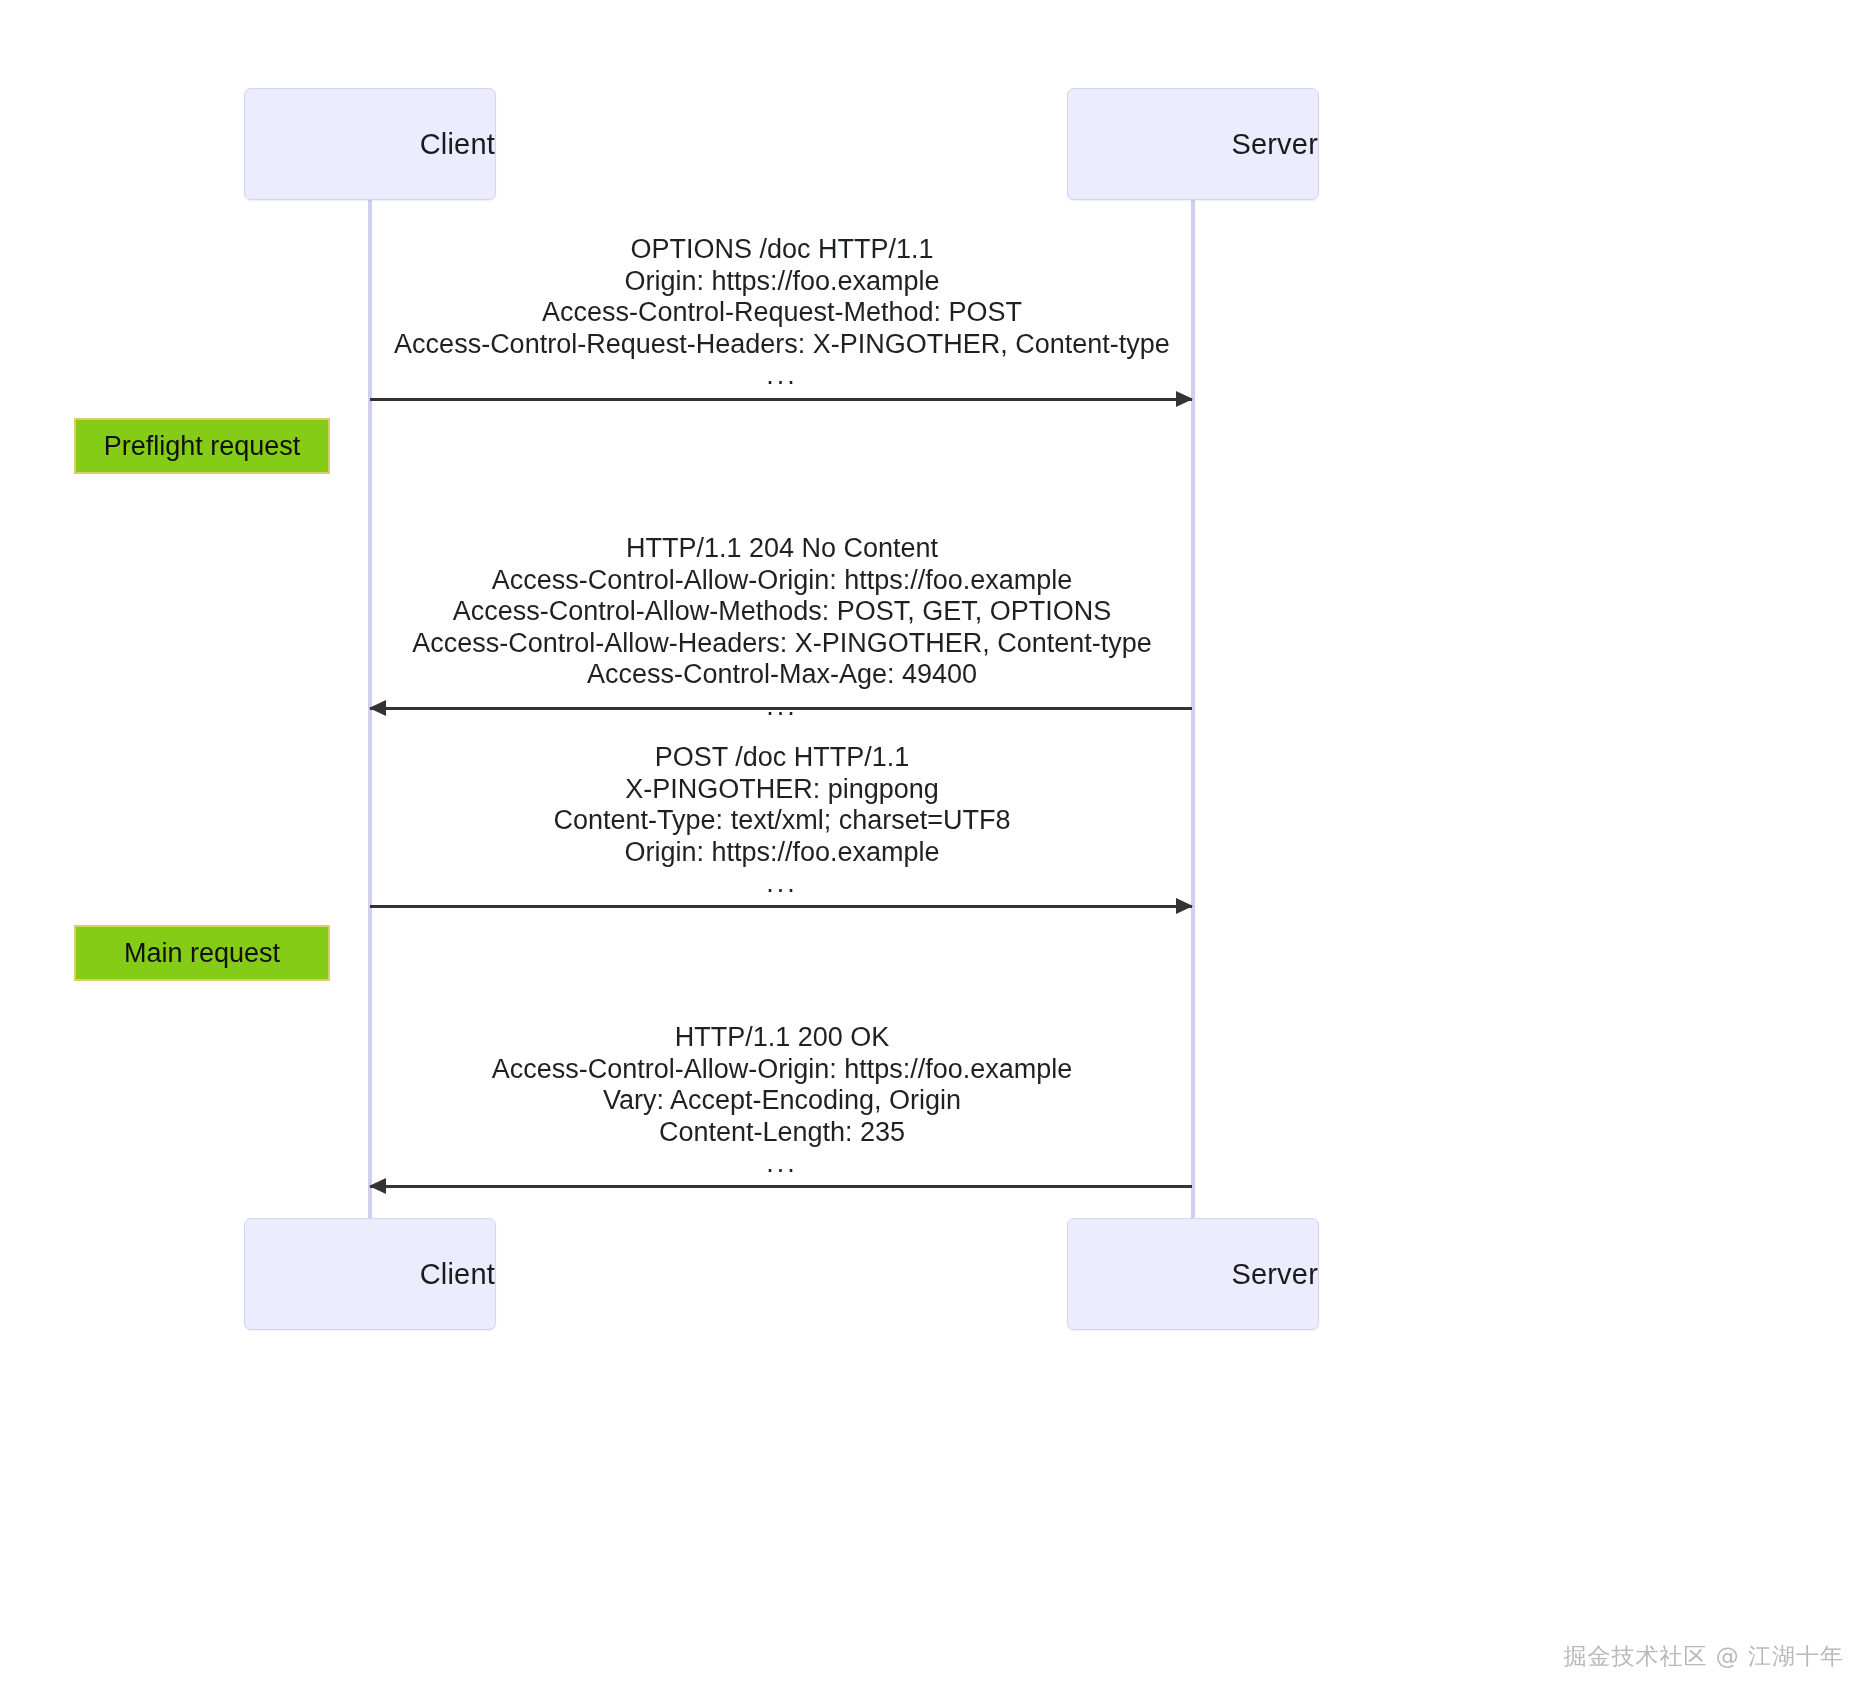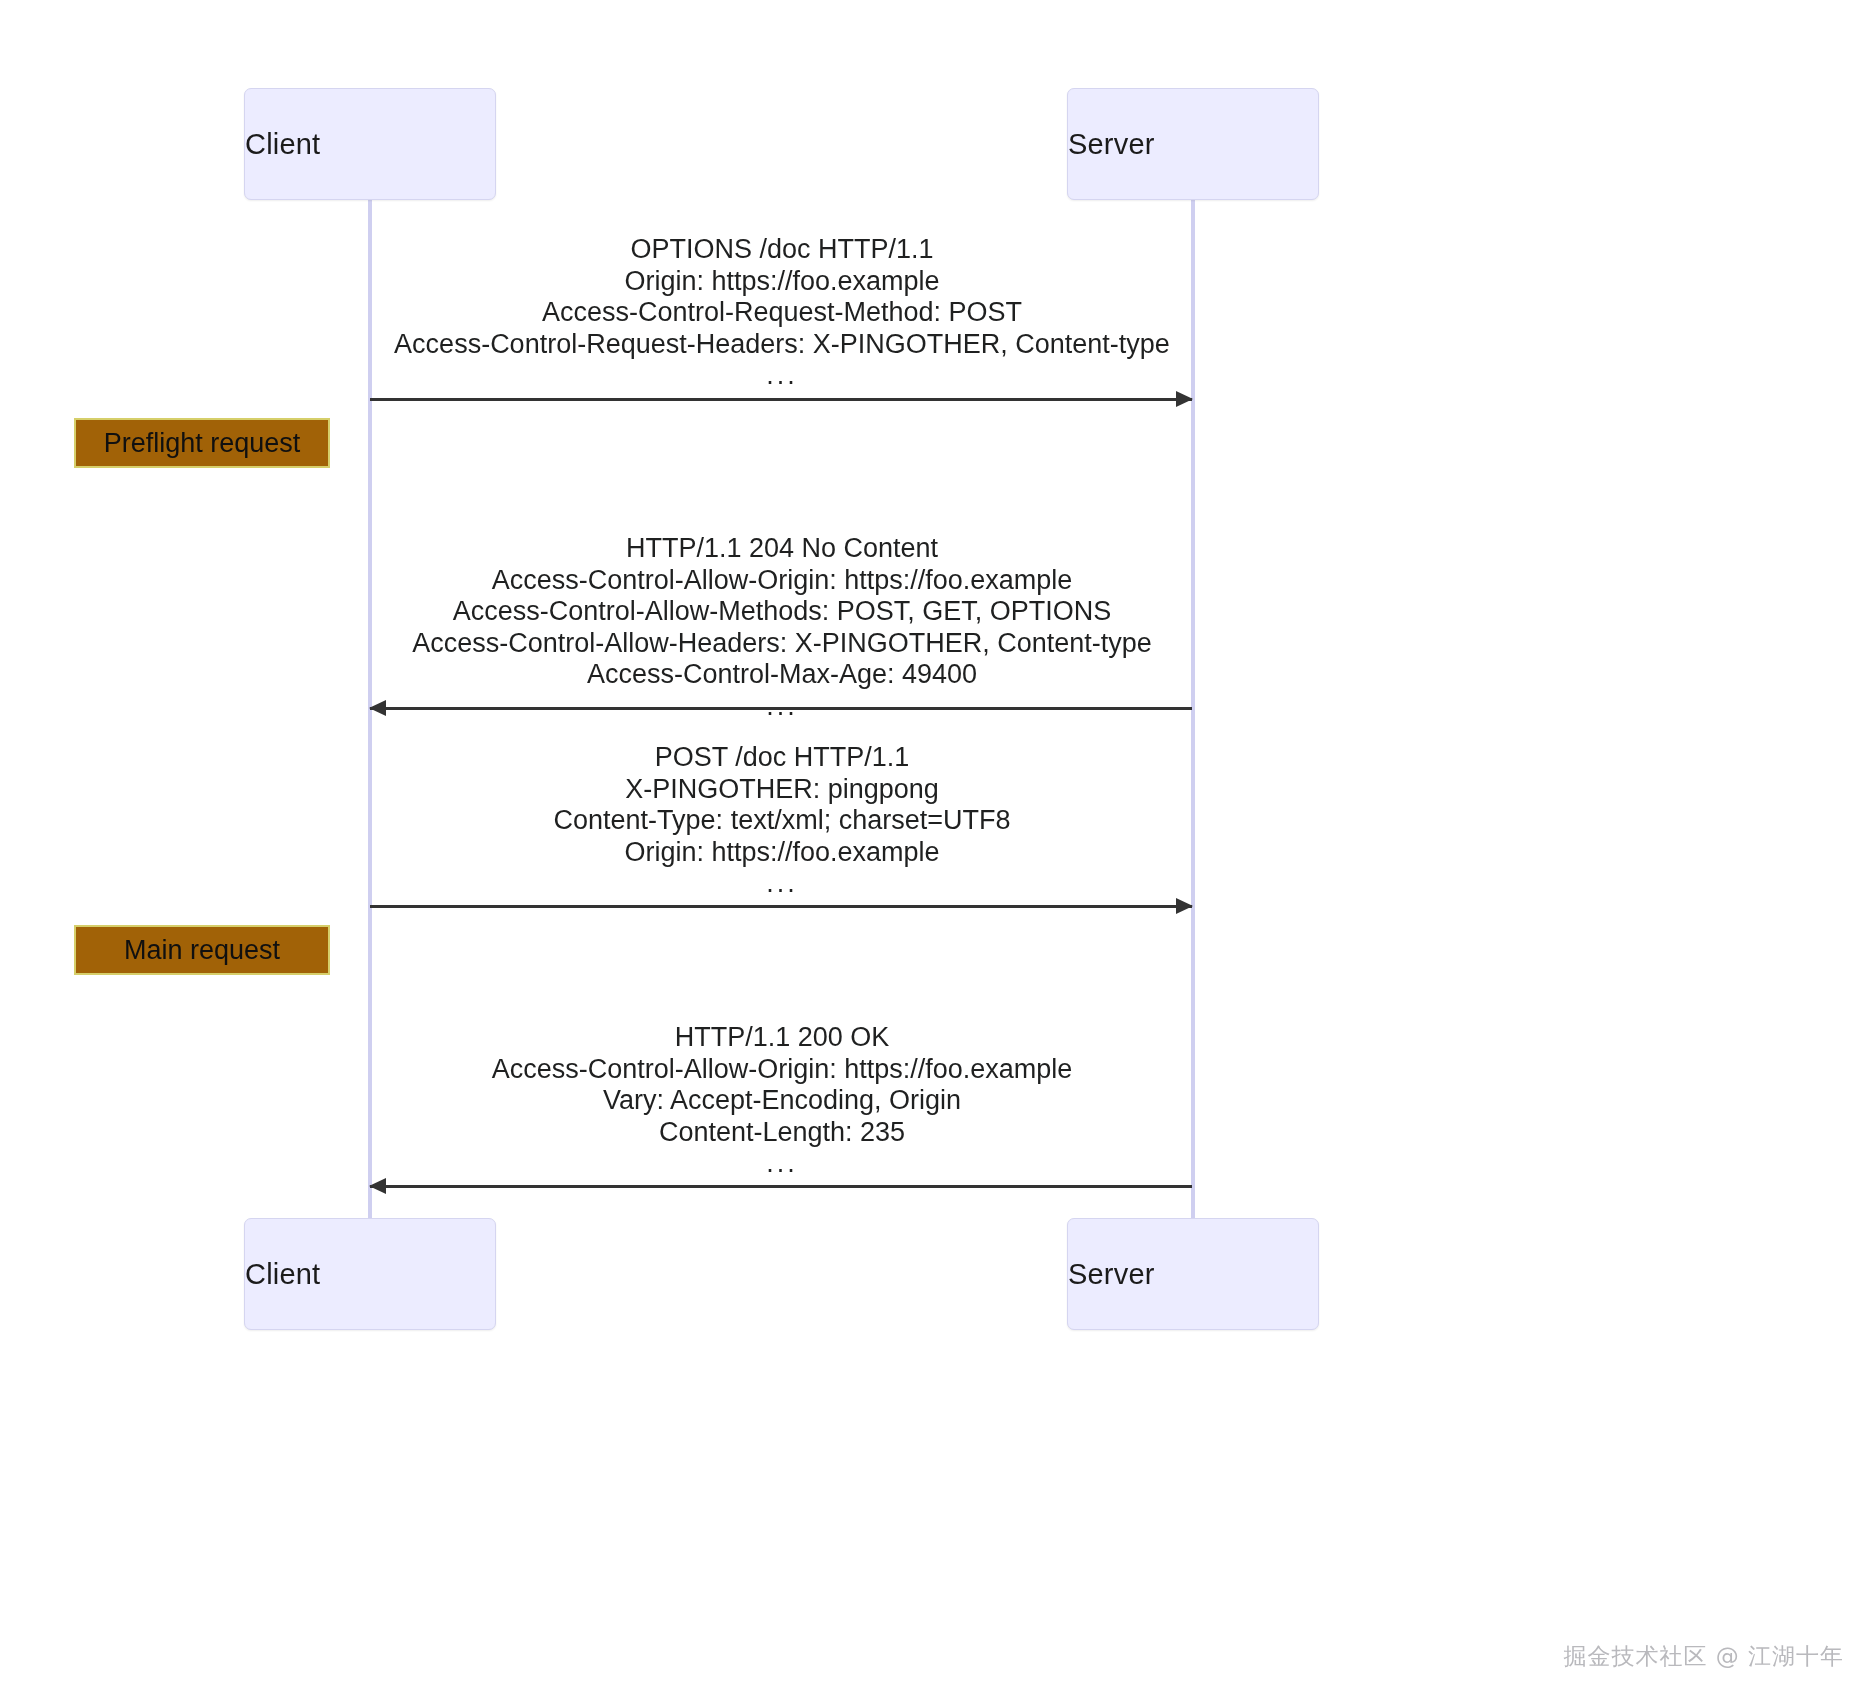--- a/index.html
+++ b/index.html
@@ -38,21 +38,21 @@
   .participant {
     position: absolute;
     width: 252px;
     height: 112px;
     background: #ececff;
     border: 1px solid #d5d5f0;
     border-radius: 7px;
     box-shadow: 0 1px 2px rgba(0,0,0,0.07);
     display: flex;
     align-items: center;
-    justify-content: flex-start;
+    justify-content: flex-end;
     box-sizing: border-box;
   }
   .participant .plabel {
     font-size: 29px;
     color: #1b1b1b;
     font-family: "Liberation Sans", sans-serif;
     letter-spacing: 0.2px;
   }
   .participant.client-top  { left: 244px;  top: 88px; }
   .participant.server-top  { left: 1067px; top: 88px; }
@@ -105,27 +105,27 @@
   }
   .arrow.to-left .head {
     left: -1px;
     border-right: 17px solid #333333;
   }
 
   
   .note {
     position: absolute;
     left: 74px;
-    background: #a16207;
+    background: #84cc16;
     border: 2px solid #d6cf6a;
     box-sizing: border-box;
     display: flex;
     align-items: center;
     justify-content: center;
-    height: 50px;
+    height: 56px;
     width: 256px;
   }
   .note .note-label {
     font-size: 27px;
     color: #101010;
     font-family: "Liberation Sans", sans-serif;
   }
 
   
   .watermark {

